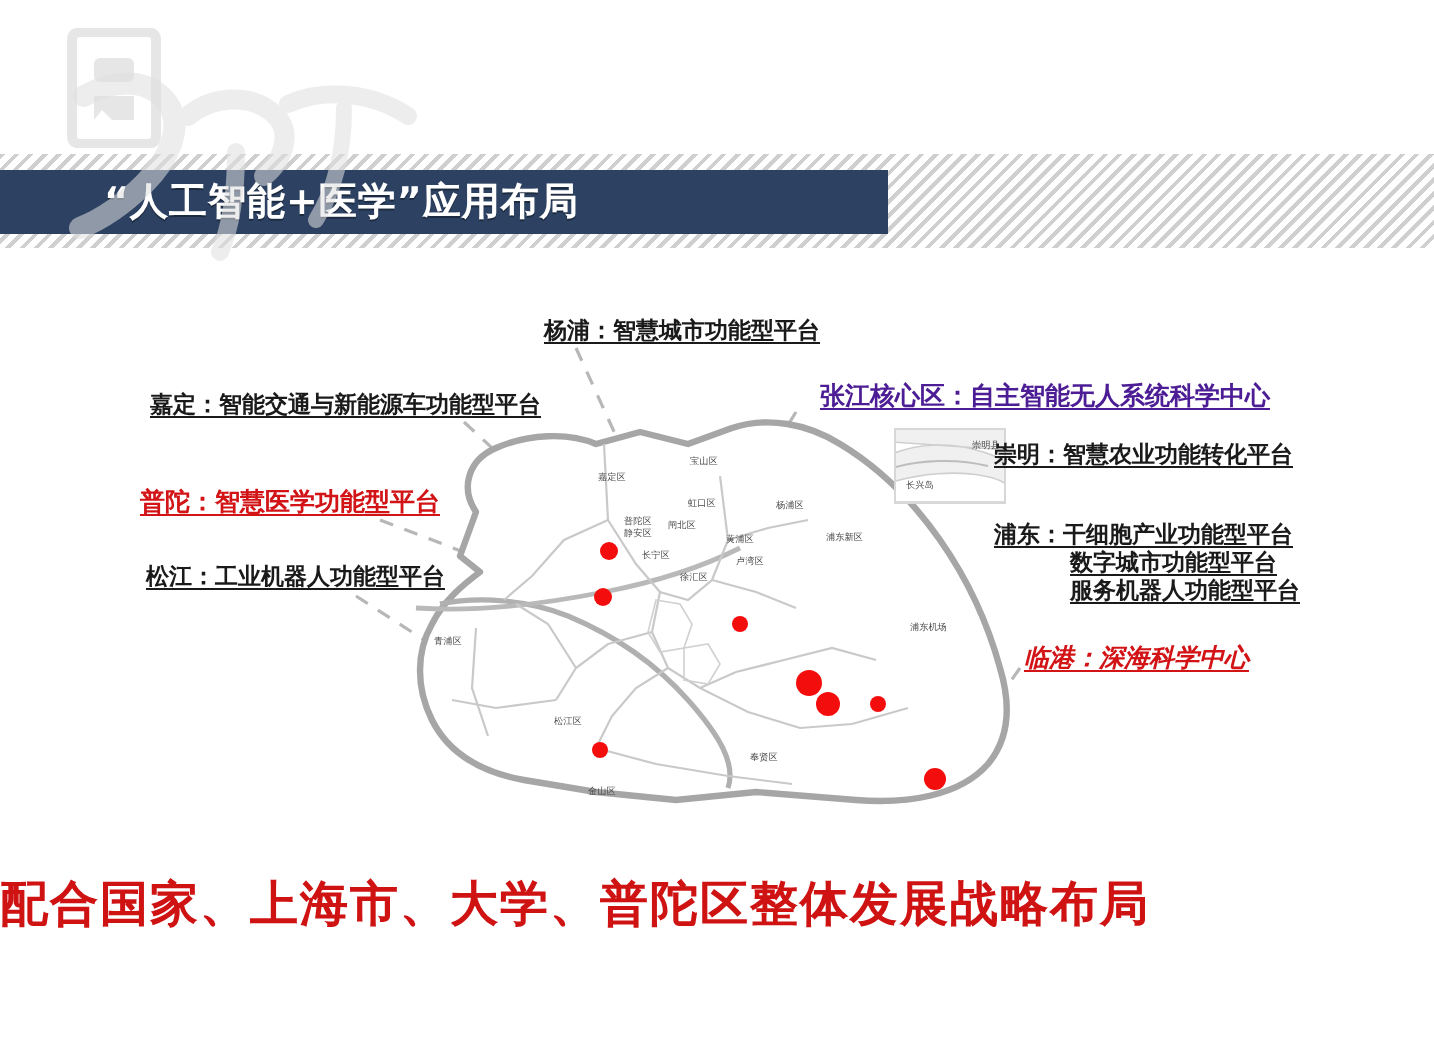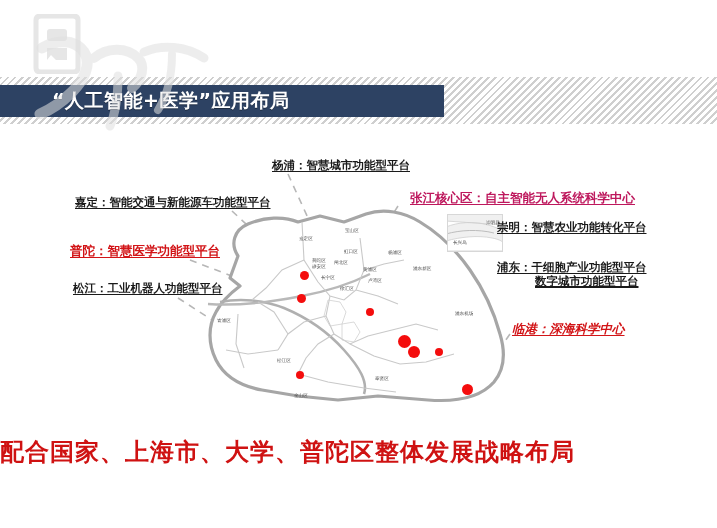--- a/index.html
+++ b/index.html
@@ -139,21 +139,21 @@
   .callout .ul {
     text-decoration: underline;
     text-underline-offset: 2px;
   }
   .black { color: #1a1a1a; }
   .red   { color: #d21417; }
   .callout.red { font-size: 12.5px; }
 
   .multi { line-height: 14px; }
   .multi div { white-space: nowrap; }
-  .multi .indent { padding-left: 38px; text-decoration: underline; }
+  .multi .indent { padding-left: 38px; }
 
   
   #bottom-line {
     position: absolute;
     left: 0; top: 300px;
     width: 717px;
     font-size: 24px;
     font-weight: bold;
     color: #cf1212;
     letter-spacing: 1px;
@@ -284,25 +284,26 @@
   <div id="inset-labels">
       <div class="dlabel" style="left: 486px; top: 84px;">崇明县</div>
       <div class="dlabel" style="left: 453px; top: 104px;">长兴岛</div>
     </div>
 
   <div id="callouts">
       <div class="callout black" style="left: 272px; top: 22px;"><span class="ul">杨浦：智慧城市功能型平台</span></div>
       <div class="callout black" style="left: 75px; top: 59px;"><span class="ul">嘉定：智能交通与新能源车功能型平台</span></div>
       <div class="callout red" style="left: 70px; top: 107px; color: rgb(210, 20, 23);"><span class="ul" style="color: rgb(210, 20, 23);">普陀：智慧医学功能型平台</span></div>
       <div class="callout black" style="left: 73px; top: 145px;"><span class="ul">松江：工业机器人功能型平台</span></div>
-      <div class="callout red" style="left: 410px; top: 54px; color: rgb(210, 20, 23);"><span class="ul" style="color: #be185d;">张江核心区：自主智能无人系统科学中心</span></div>
+      <div class="callout red" style="left: 410px; top: 54px; color: rgb(210, 20, 23);"><span class="ul" style="color: #4c1d95;">张江核心区：自主智能无人系统科学中心</span></div>
       <div class="callout black" style="left: 497px; top: 84px;"><span class="ul">崇明：智慧农业功能转化平台</span></div>
       <div class="callout red" style="left: 512px; top: 185px; color: rgb(210, 20, 23);"><span class="ul" style="color: rgb(210, 20, 23); font-style: italic;">临港：深海科学中心</span></div>
     </div>
 
   <div class="callout multi black" id="pudong-block" style="left: 497px; top: 124px;">
       <div><span class="ul">浦东：干细胞产业功能型平台</span></div>
       <div class="indent"><span class="ul">数字城市功能型平台</span></div>
+      <div class="indent"><span class="ul">服务机器人功能型平台</span></div>
     </div>
 
   <div id="bottom-line" style="color: rgb(207, 18, 18);">配合国家、上海市、大学、普陀区整体发展战略布局</div>
 
 </div>
 
 </body></html>

